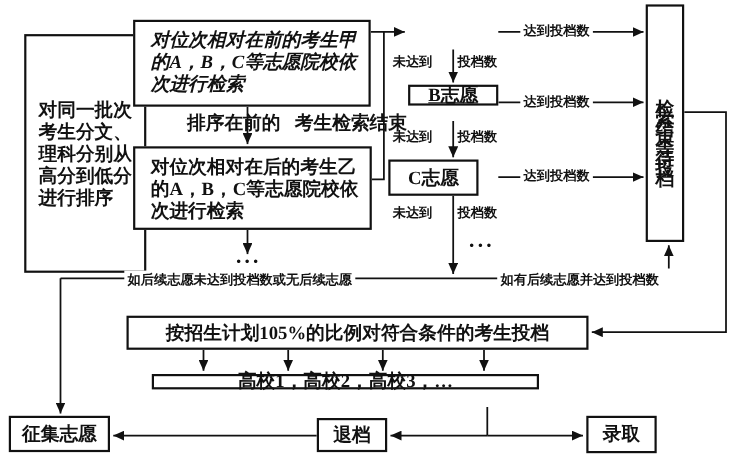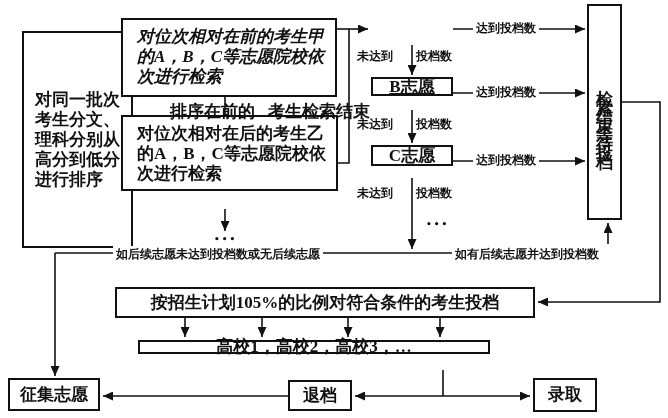--- a/index.html
+++ b/index.html
@@ -74,28 +74,28 @@
   <div class="box centerpre" style="left:22px;top:15px;width:111px;height:217px;margin-top:16px;">对同一批次
 考生分文、
 理科分别从
 高分到低分
 进行排序</div>
 
   <div class="box para" style="left:121px;top:18px;width:216px;height:79px;font-style:italic;">对位次相对在前的考生甲
 的A，B，C等志愿院校依
 次进行检索</div>
 
-  <div class="box para" style="left:121px;top:115px;width:217px;height:76px;">对位次相对在后的考生乙
+  <div class="box para" style="left:121px;top:133px;width:217px;height:76px;">对位次相对在后的考生乙
 的A，B，C等志愿院校依
 次进行检索</div>
 
 
   <div class="box" style="left:371px;top:77px;width:82px;height:19px;text-decoration:underline;">B志愿</div>
 
-  <div class="box" style="left:371px;top:145px;width:82px;height:21px;">C志愿</div>
+  <div class="box" style="left:353px;top:145px;width:82px;height:33px;">C志愿</div>
 
   <div class="box vert" style="left:587px;top:4px;width:35px;height:216px;">
     <span>检索结束等待投档</span>
   </div>
 
   <div class="box" style="left:115px;top:287px;width:420px;height:31px;">按招生计划105%的比例对符合条件的考生投档</div>
 
   <div class="box" style="left:138px;top:340px;width:352px;height:14px;">高校1，高校2，高校3，…</div>
 
   <div class="box" style="left:8px;top:378px;width:92px;height:33px;">征集志愿</div>

